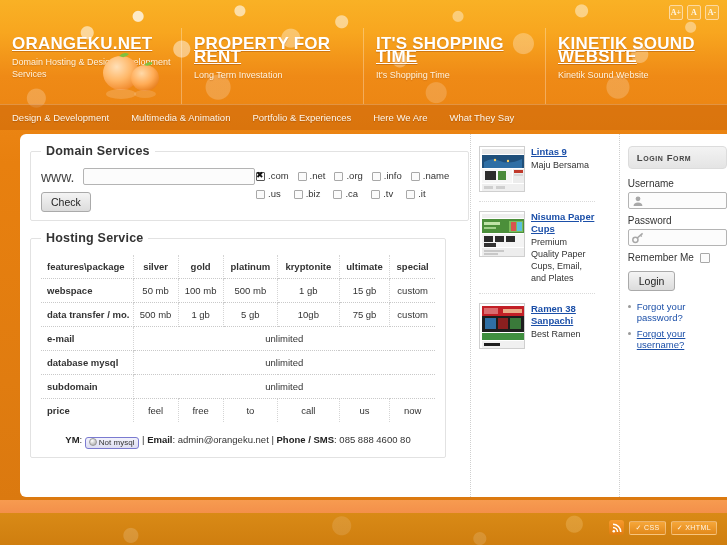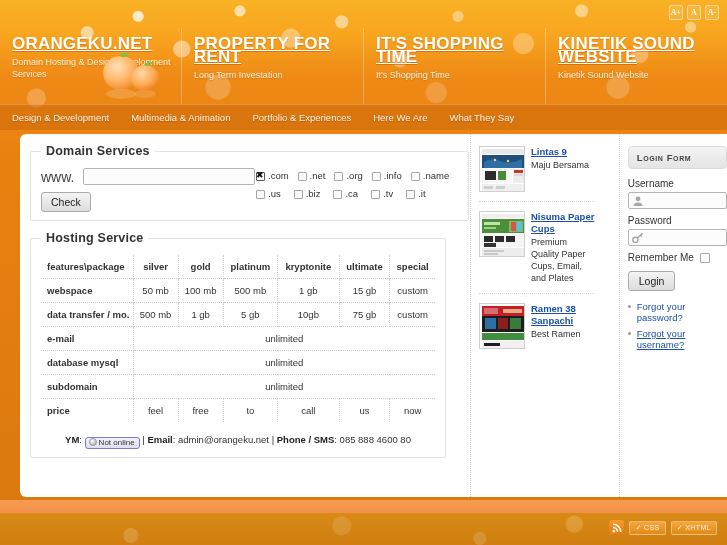--- a/index.html
+++ b/index.html
@@ -529,21 +529,21 @@
             <td>to</td>
             <td>call</td>
             <td>us</td>
             <td>now</td>
           </tr>
         </tbody>
       </table>
 
       <div id="contact-line">
         <b>YM</b><span>:</span>
-        <span id="ym-badge"><span class="ym-dot"></span><span>Not online</span></span>
+        <span id="ym-badge"><span class="ym-dot"></span><span>Not mysql</span></span>
         <span>|</span>
         <b>Email</b><span>:</span>
         <span>admin@orangeku.net</span>
         <span>|</span>
         <b>Phone / SMS</b><span>:</span>
         <span>085 888 4600 80</span>
       </div>
     </fieldset>
   </div>
 

